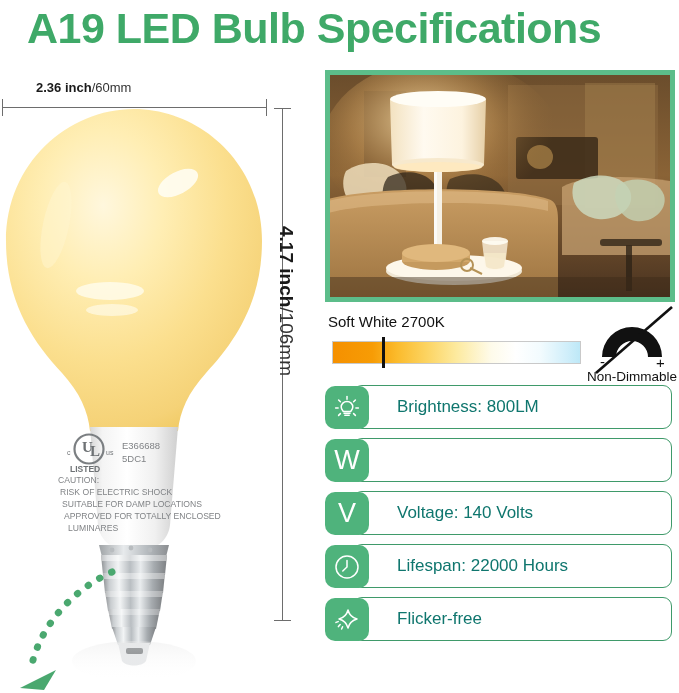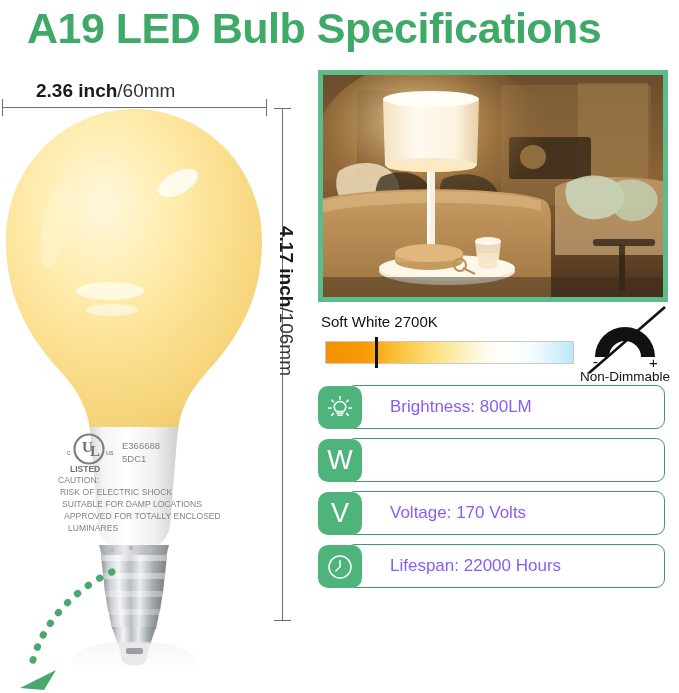--- a/index.html
+++ b/index.html
@@ -38,21 +38,21 @@
     top: 60px;
     width: 318px;
     height: 633px;
   }
 
   
   .dim-h-label {
     position: absolute;
     left: 36px;
     top: 20px;
-    font-size: 19px;
+    font-size: 13px;
     color: #1a1a1a;
     white-space: nowrap;
   }
   .dim-h-label b { font-weight: bold; }
   .dim-h-label span { font-weight: normal; color: #333; }
 
   .dim-h-line {
     position: absolute;
     left: 2px;
     top: 47px;
@@ -106,21 +106,21 @@
 
   
   #bulb { position: absolute; left: 0; top: 45px; width: 272px; height: 580px; }
 
   
   #e26-arrow { position: absolute; left: 16px; top: 500px; width: 110px; height: 135px; }
 
   
   #right-panel {
     position: absolute;
-    left: 313px;
+    left: 320px;
     top: 60px;
     width: 359px;
     height: 633px;
   }
 
   
   #lamp-photo {
     position: absolute;
     left: 5px;
     top: 10px;
@@ -223,21 +223,21 @@
     line-height: 1;
     font-family: "Liberation Sans", sans-serif;
   }
   .spec-text {
     position: absolute;
     left: 72px;
     top: 0;
     height: 44px;
     line-height: 44px;
     font-size: 17px;
-    color: #8b5cf6;
+    color: #0f766e;
     white-space: nowrap;
   }
 </style>
 </head>
 <body>
 
 <div id="page-title">A19 LED Bulb Specifications</div>
 
 <div id="left-panel">
 
@@ -479,30 +479,42 @@
       <div class="spec-icon">
         <span class="wv">W</span>
       </div>
     </div>
 
     <div class="spec-row">
       <div class="spec-card"></div>
       <div class="spec-icon">
         <span class="wv">V</span>
       </div>
-      <div class="spec-text">Voltage: 170 Volts</div>
+      <div class="spec-text">Voltage: 140 Volts</div>
     </div>
 
     <div class="spec-row">
       <div class="spec-card"></div>
       <div class="spec-icon">
         <svg width="28" height="28" viewBox="0 0 28 28" fill="none" stroke="#ffffff" stroke-width="1.5" stroke-linecap="round">
           <circle cx="14" cy="14" r="11"></circle>
           <path d="M14 7.5 L14 14 L9.8 18"></path>
         </svg>
       </div>
       <div class="spec-text">Lifespan: 22000 Hours</div>
     </div>
 
+    <div class="spec-row">
+      <div class="spec-card"></div>
+      <div class="spec-icon">
+        <svg width="28" height="28" viewBox="0 0 28 28" fill="none" stroke="#ffffff" stroke-width="1.5" stroke-linejoin="round" stroke-linecap="round">
+          <path d="M15 4 C16.4 9.4 18.8 11.6 24 13 C18.8 14.4 16.4 16.8 15 22 C13.6 16.8 11.2 14.4 6 13 C11.2 11.6 13.6 9.4 15 4 Z"></path>
+          <path d="M7.2 18.6 L5.4 20.6"></path>
+          <path d="M9.6 20.8 L8.6 23"></path>
+          <path d="M5.2 15.6 L3 16.4"></path>
+        </svg>
+      </div>
+      <div class="spec-text">Flicker-free</div>
+    </div>
 
 
   </div>
 </div>
 
 </body></html>

